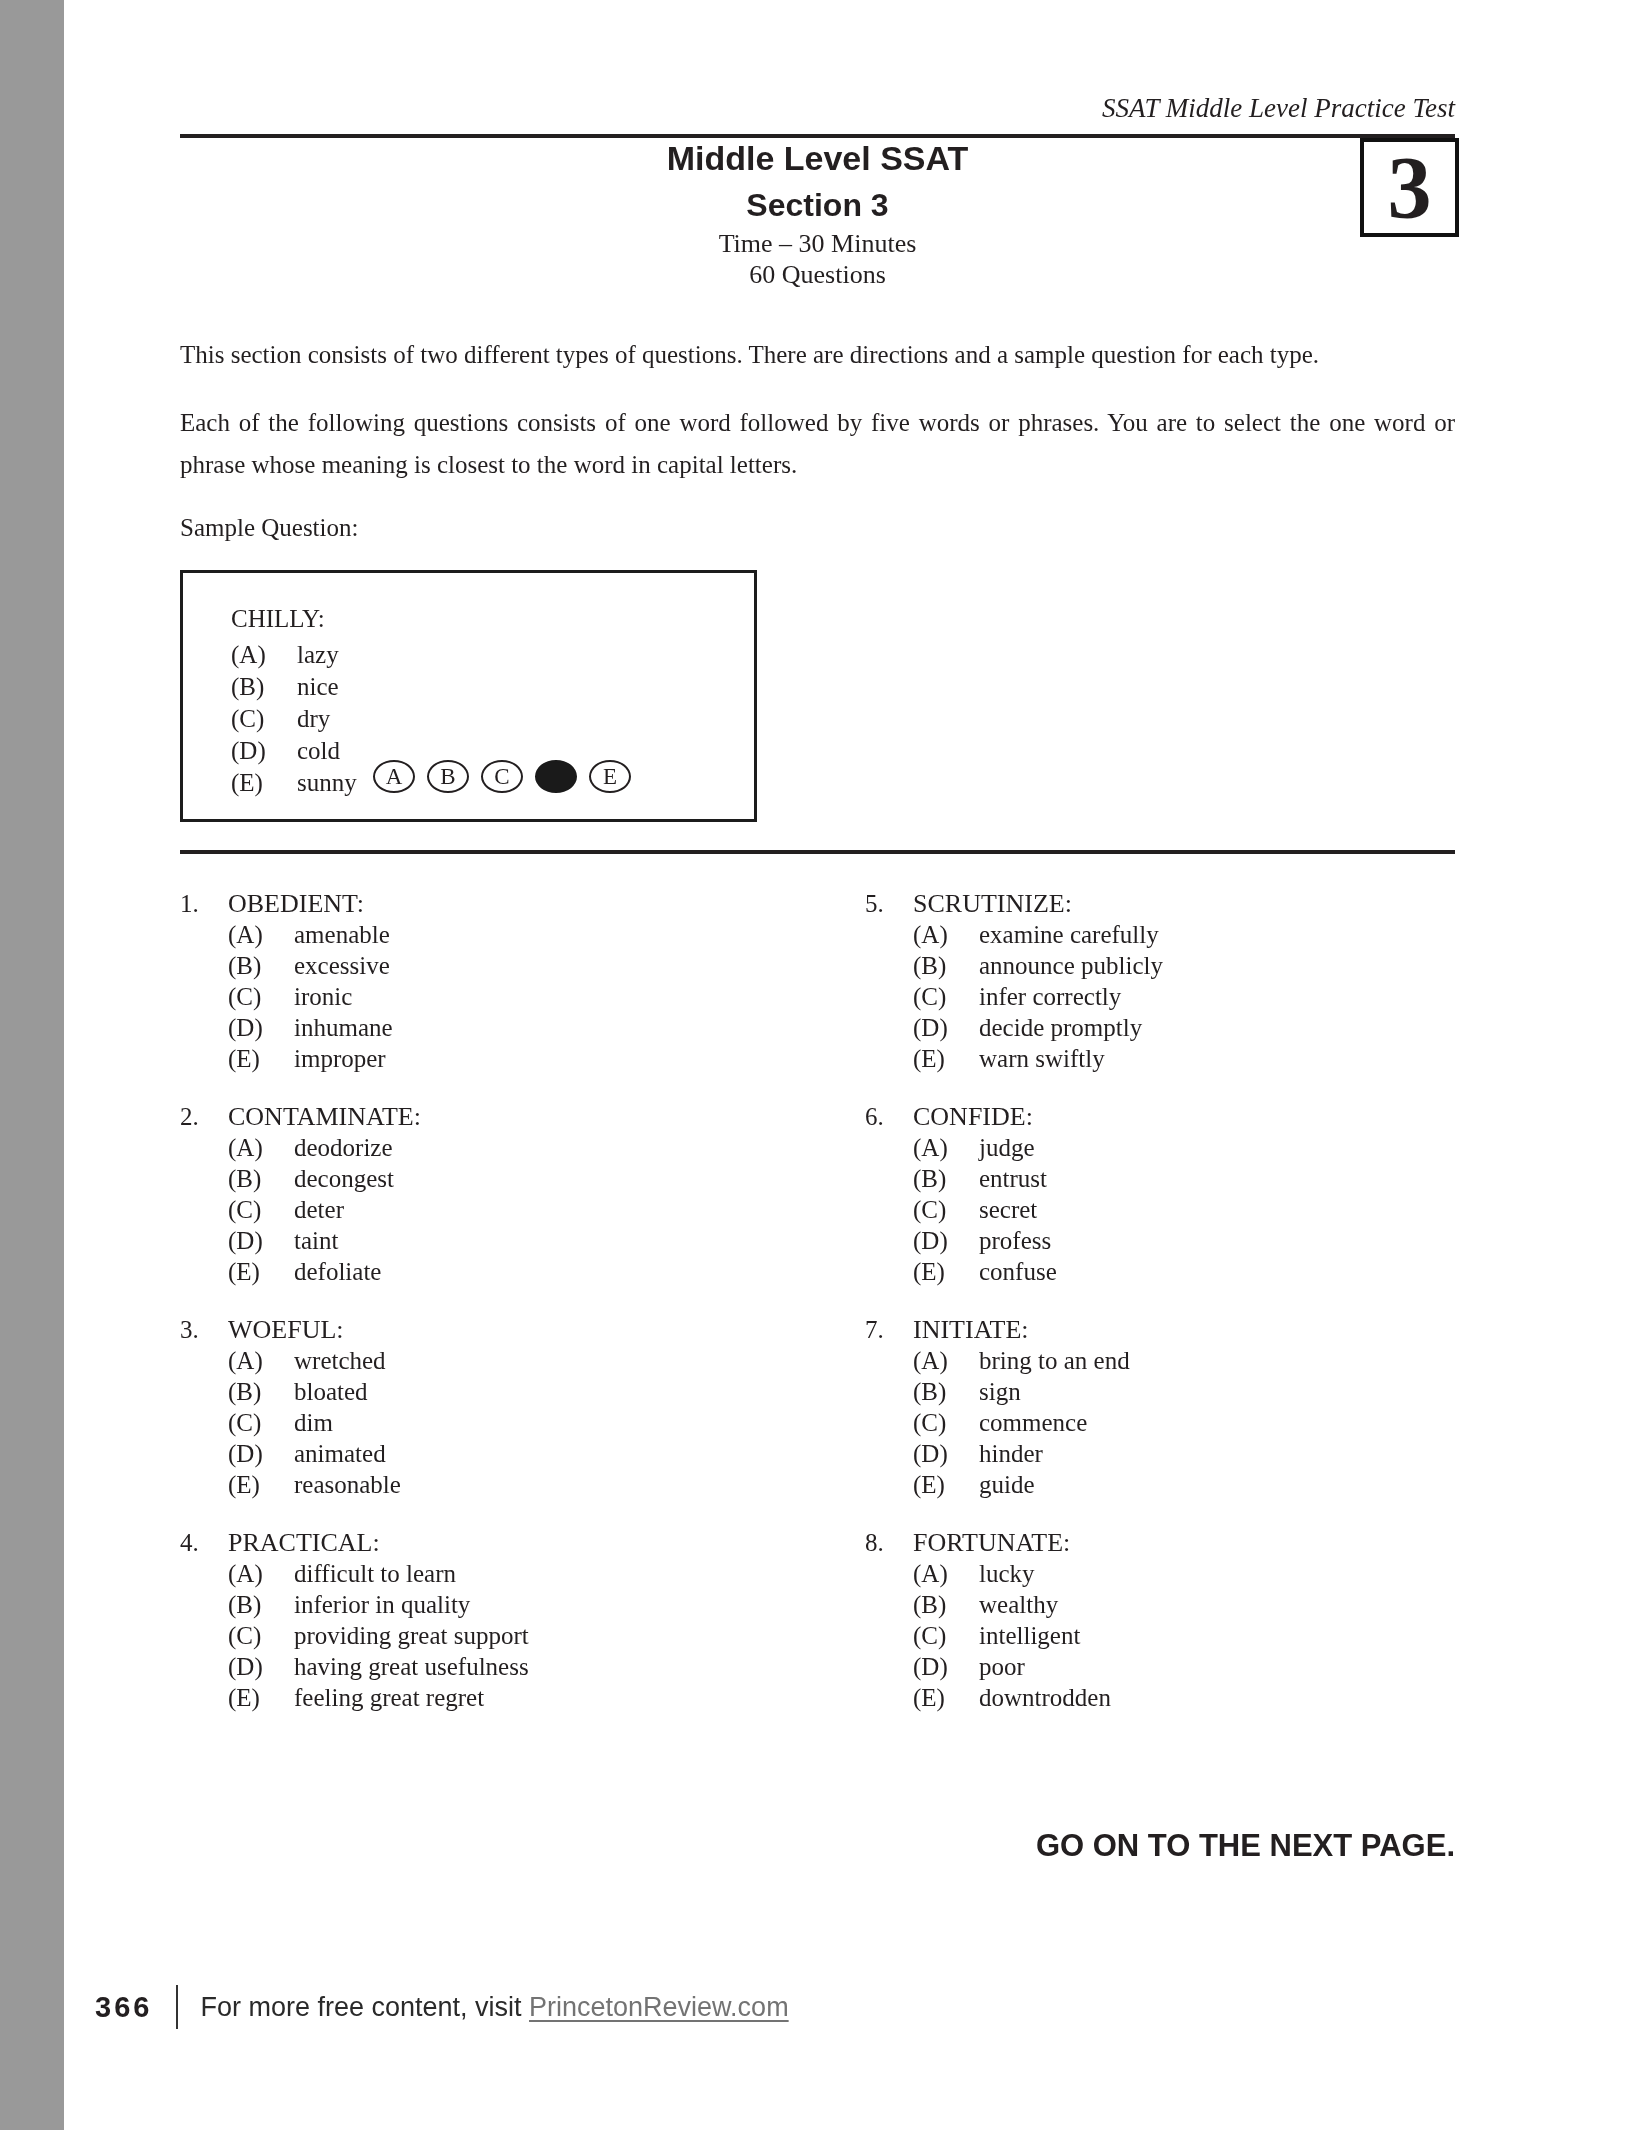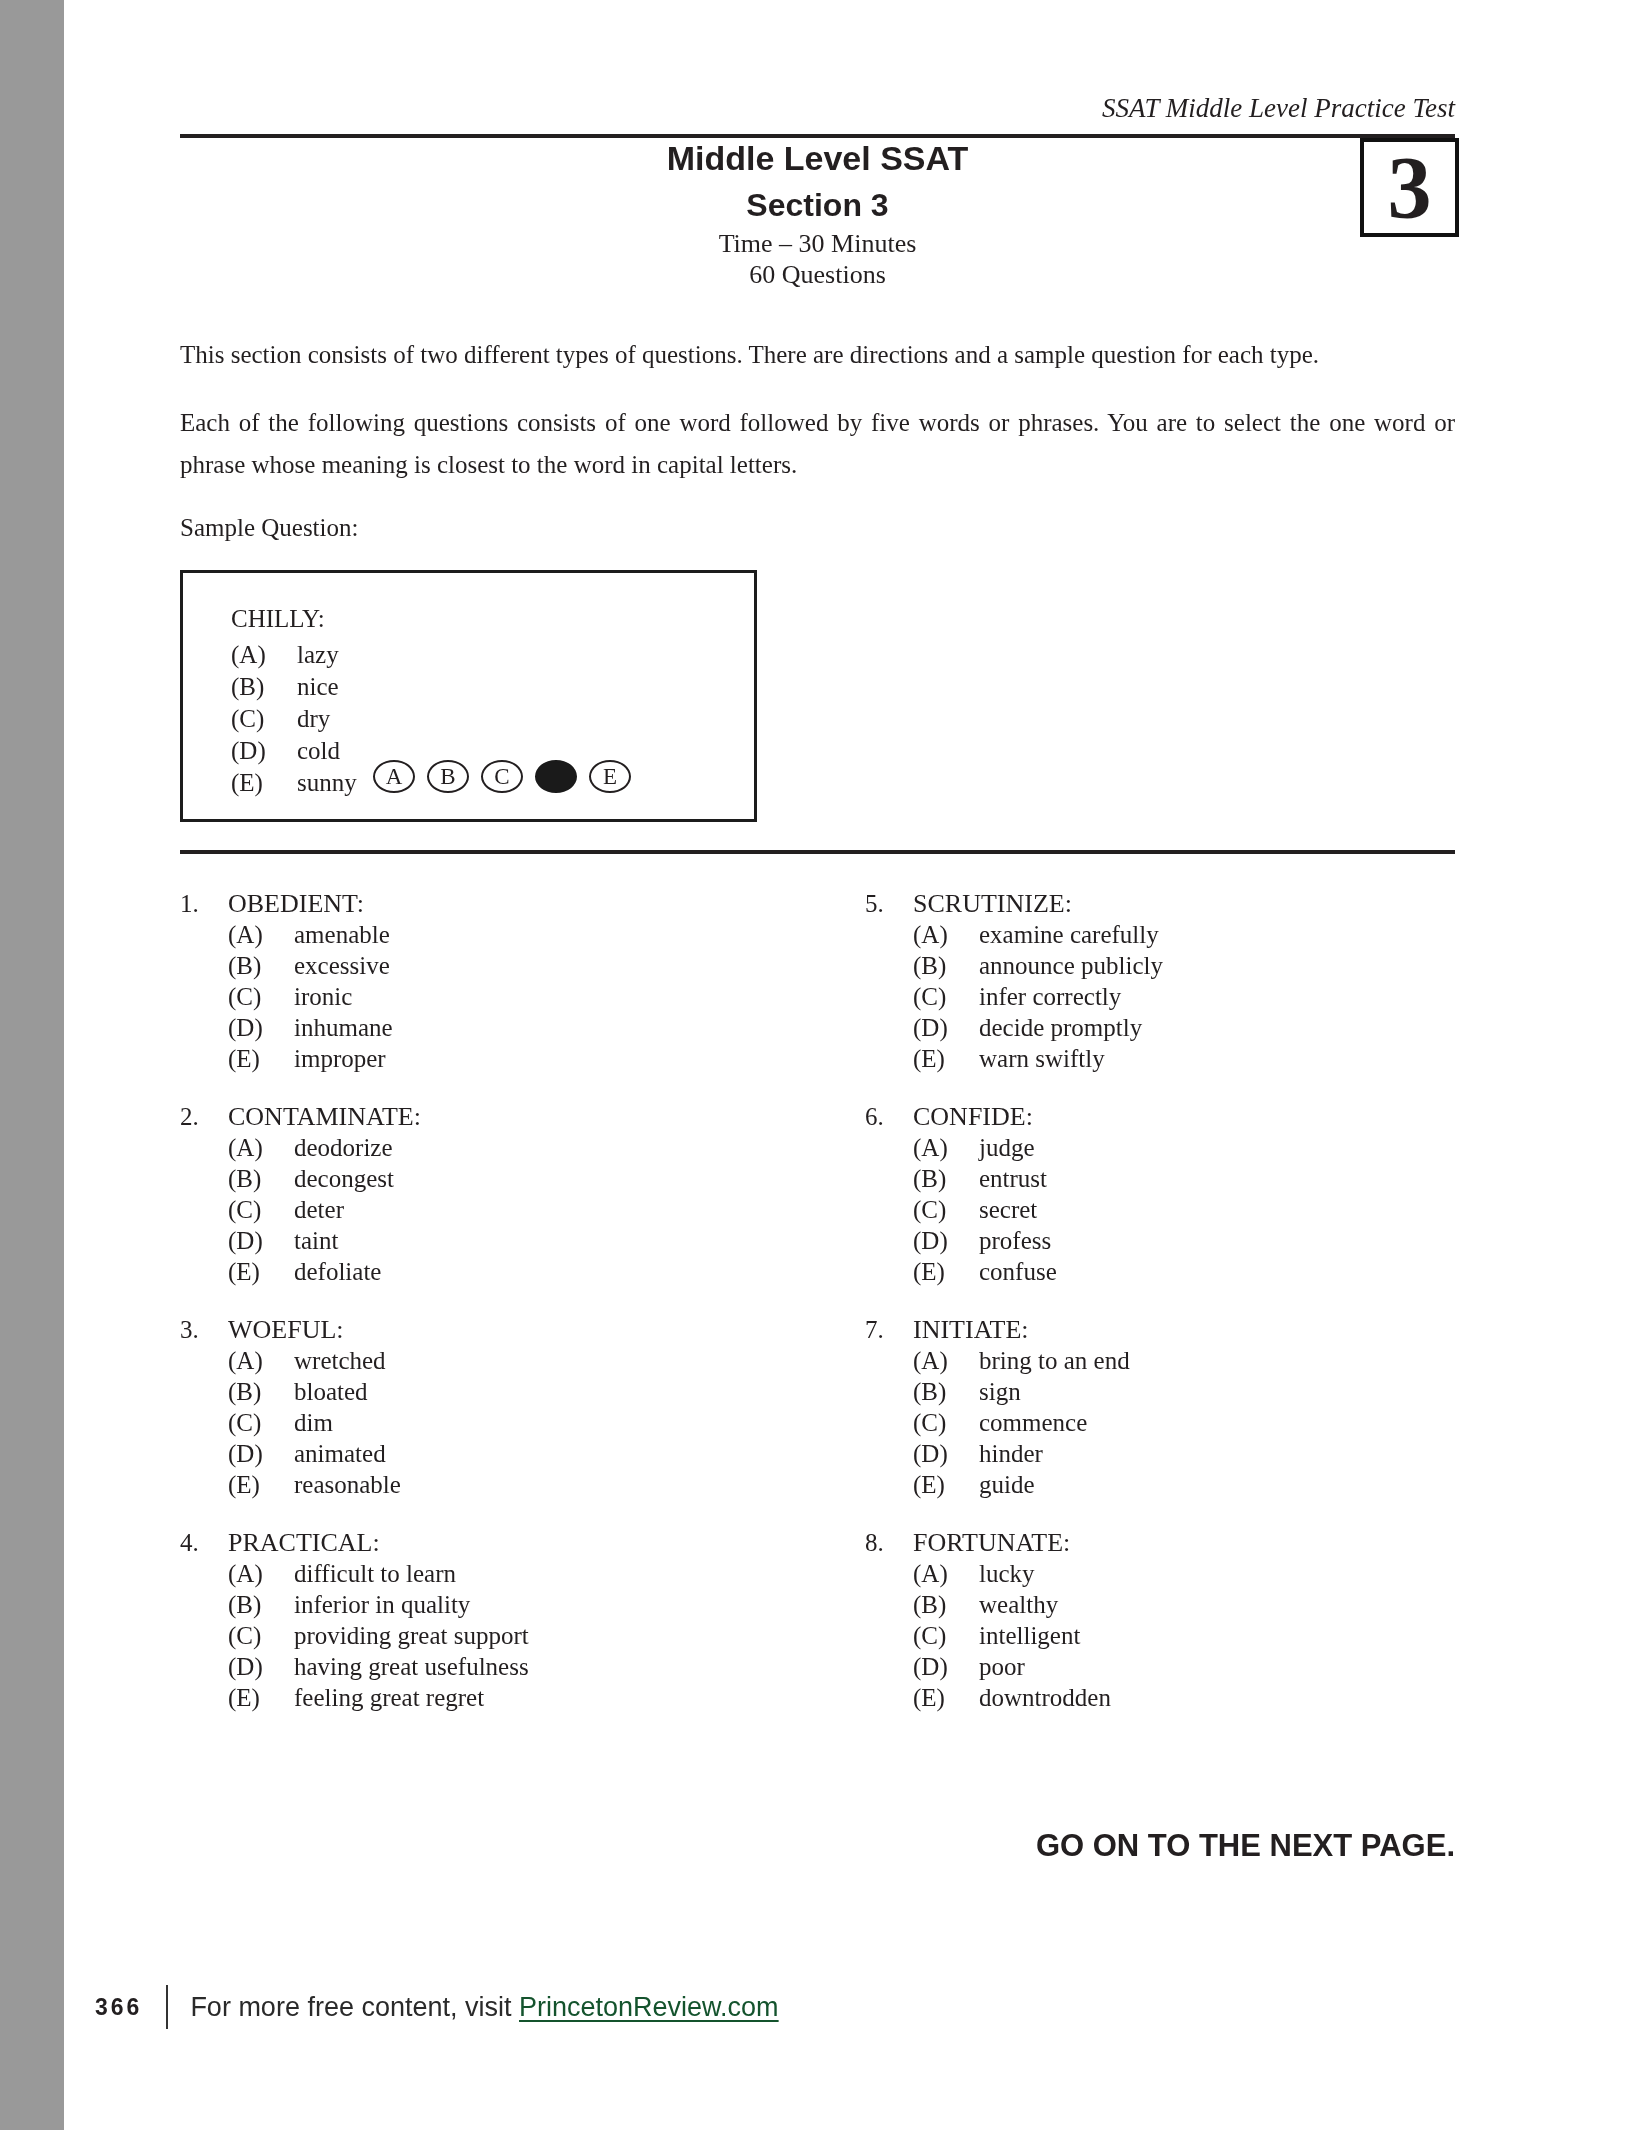--- a/index.html
+++ b/index.html
@@ -110,28 +110,28 @@
     font-weight: bold;
     font-size: 31px;
   }
   .footer {
     position: absolute;
     left: 95px; top: 1985px;
     display: flex; align-items: center;
     font-family: "Liberation Sans", sans-serif;
   }
   .footer .page-number {
-    font-weight: bold; font-size: 23px; letter-spacing: 3px;
+    font-weight: bold; font-size: 29px; letter-spacing: 3px;
   }
   .footer .footer-divider {
     width: 2px; height: 44px; background: #333333;
     margin: 0 22px 0 24px;
   }
   .footer .footer-text { font-size: 27px; color: #2a2a2a; }
-  .footer .footer-link { color: #14532d; text-decoration: underline; text-underline-offset: 4px; }
+  .footer .footer-link { color: #737373; text-decoration: underline; text-underline-offset: 4px; }
 </style>
 </head>
 <body>
 
 <div class="edge-bar"></div>
 
 <div class="content">
 
   <div class="running-header">SSAT Middle Level Practice Test</div>
   <hr class="header-rule">

